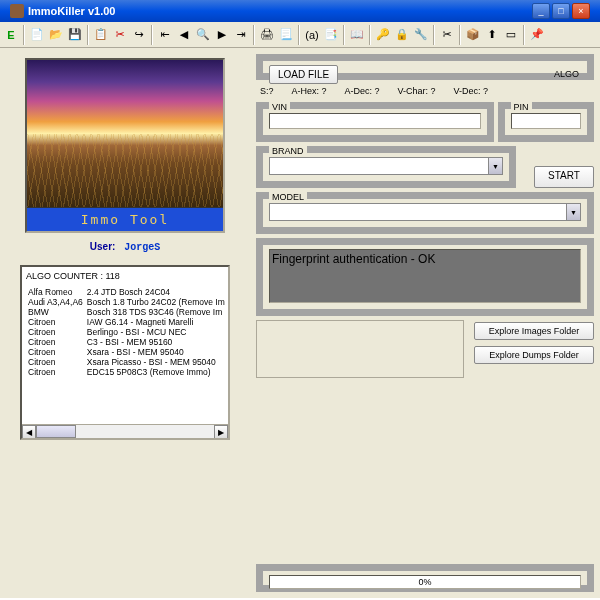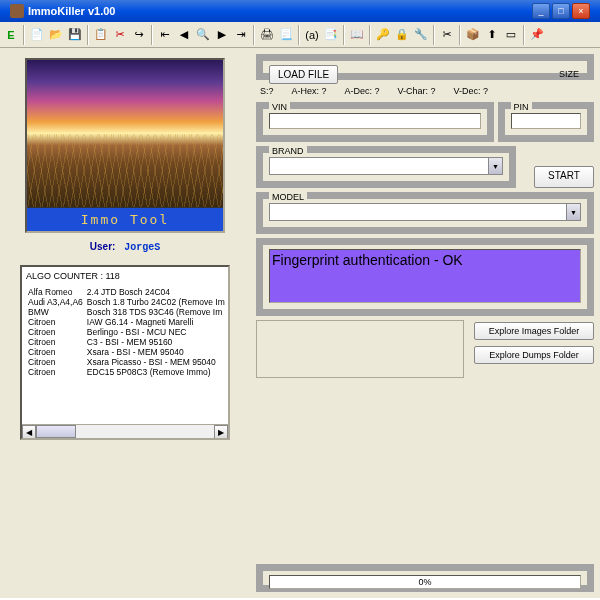--- a/index.html
+++ b/index.html
@@ -41,21 +41,21 @@
 .row2 { display: flex; gap: 4px; }
 .row2 .vin-fs { flex: 3; }
 .row2 .pin-fs { flex: 1; }
 .text-input { width: 100%; height: 16px; border: 1px inset #aca899; background: #fff; font-size: 10px; padding: 0 2px; }
 .row3 { display: flex; gap: 18px; align-items: flex-end; }
 .row3 .brand-fs { flex: 1; }
 .select { width: 100%; height: 18px; border: 1px solid #888; background: #fff; font-size: 10px; display: flex; align-items: center; }
 .select-btn { margin-left: auto; width: 14px; height: 16px; background: linear-gradient(#e8e8f0,#c0c0d0); border-left: 1px solid #888; display: flex; align-items: center; justify-content: center; font-size: 7px; }
 .model-fs { }
 .status-box { height: 78px; }
-.status-box .inner { width: 100%; height: 100%; background: #8b5cf6; border: 1px inset #aca899; overflow-y: scroll; padding: 2px; font-size: 14px; }
+.status-box .inner { width: 100%; height: 100%; background: #737373; border: 1px inset #aca899; overflow-y: scroll; padding: 2px; font-size: 12px; }
 .spacer-box { height: 58px; border: 1px solid #aca899; }
 .folder-btns { display: flex; flex-direction: column; gap: 6px; align-items: flex-end; padding: 2px 0; }
 .folder-btns .btn { width: 120px; font-size: 9px; }
 .progress-fs { margin-top: auto; height: 28px; }
 .progress-bar { width: 100%; height: 14px; background: #fff; border: 1px inset #aca899; position: relative; }
 .progress-text { position: absolute; inset: 0; display: flex; align-items: center; justify-content: center; font-size: 9px; }
 .side-row { display: flex; gap: 0; }
 .side-row .spacer-box { flex: 1; }
 .side-row .btns-col { width: 130px; }
 </style>
@@ -169,21 +169,21 @@
           </div>
         <div class="hscroll-btn">▶</div>
       </div>
     </div>
   </div>
 
   <div class="right-panel">
     <div class="row1">
       <div class="fieldset">
         <div class="btn" style="position:absolute;left:6px;top:4px">LOAD FILE</div>
-        <span style="position:absolute;right:8px;top:8px;font-size:9px">SIZE</span>
+        <span style="position:absolute;right:8px;top:8px;font-size:9px">ALGO</span>
       </div>
     </div>
     <div class="status-line">
       <span>S:?</span>
       <span>A-Hex: ?</span>
       <span>A-Dec: ?</span>
       <span>V-Char: ?</span>
       <span>V-Dec: ?</span>
     </div>
     <div class="row2">

